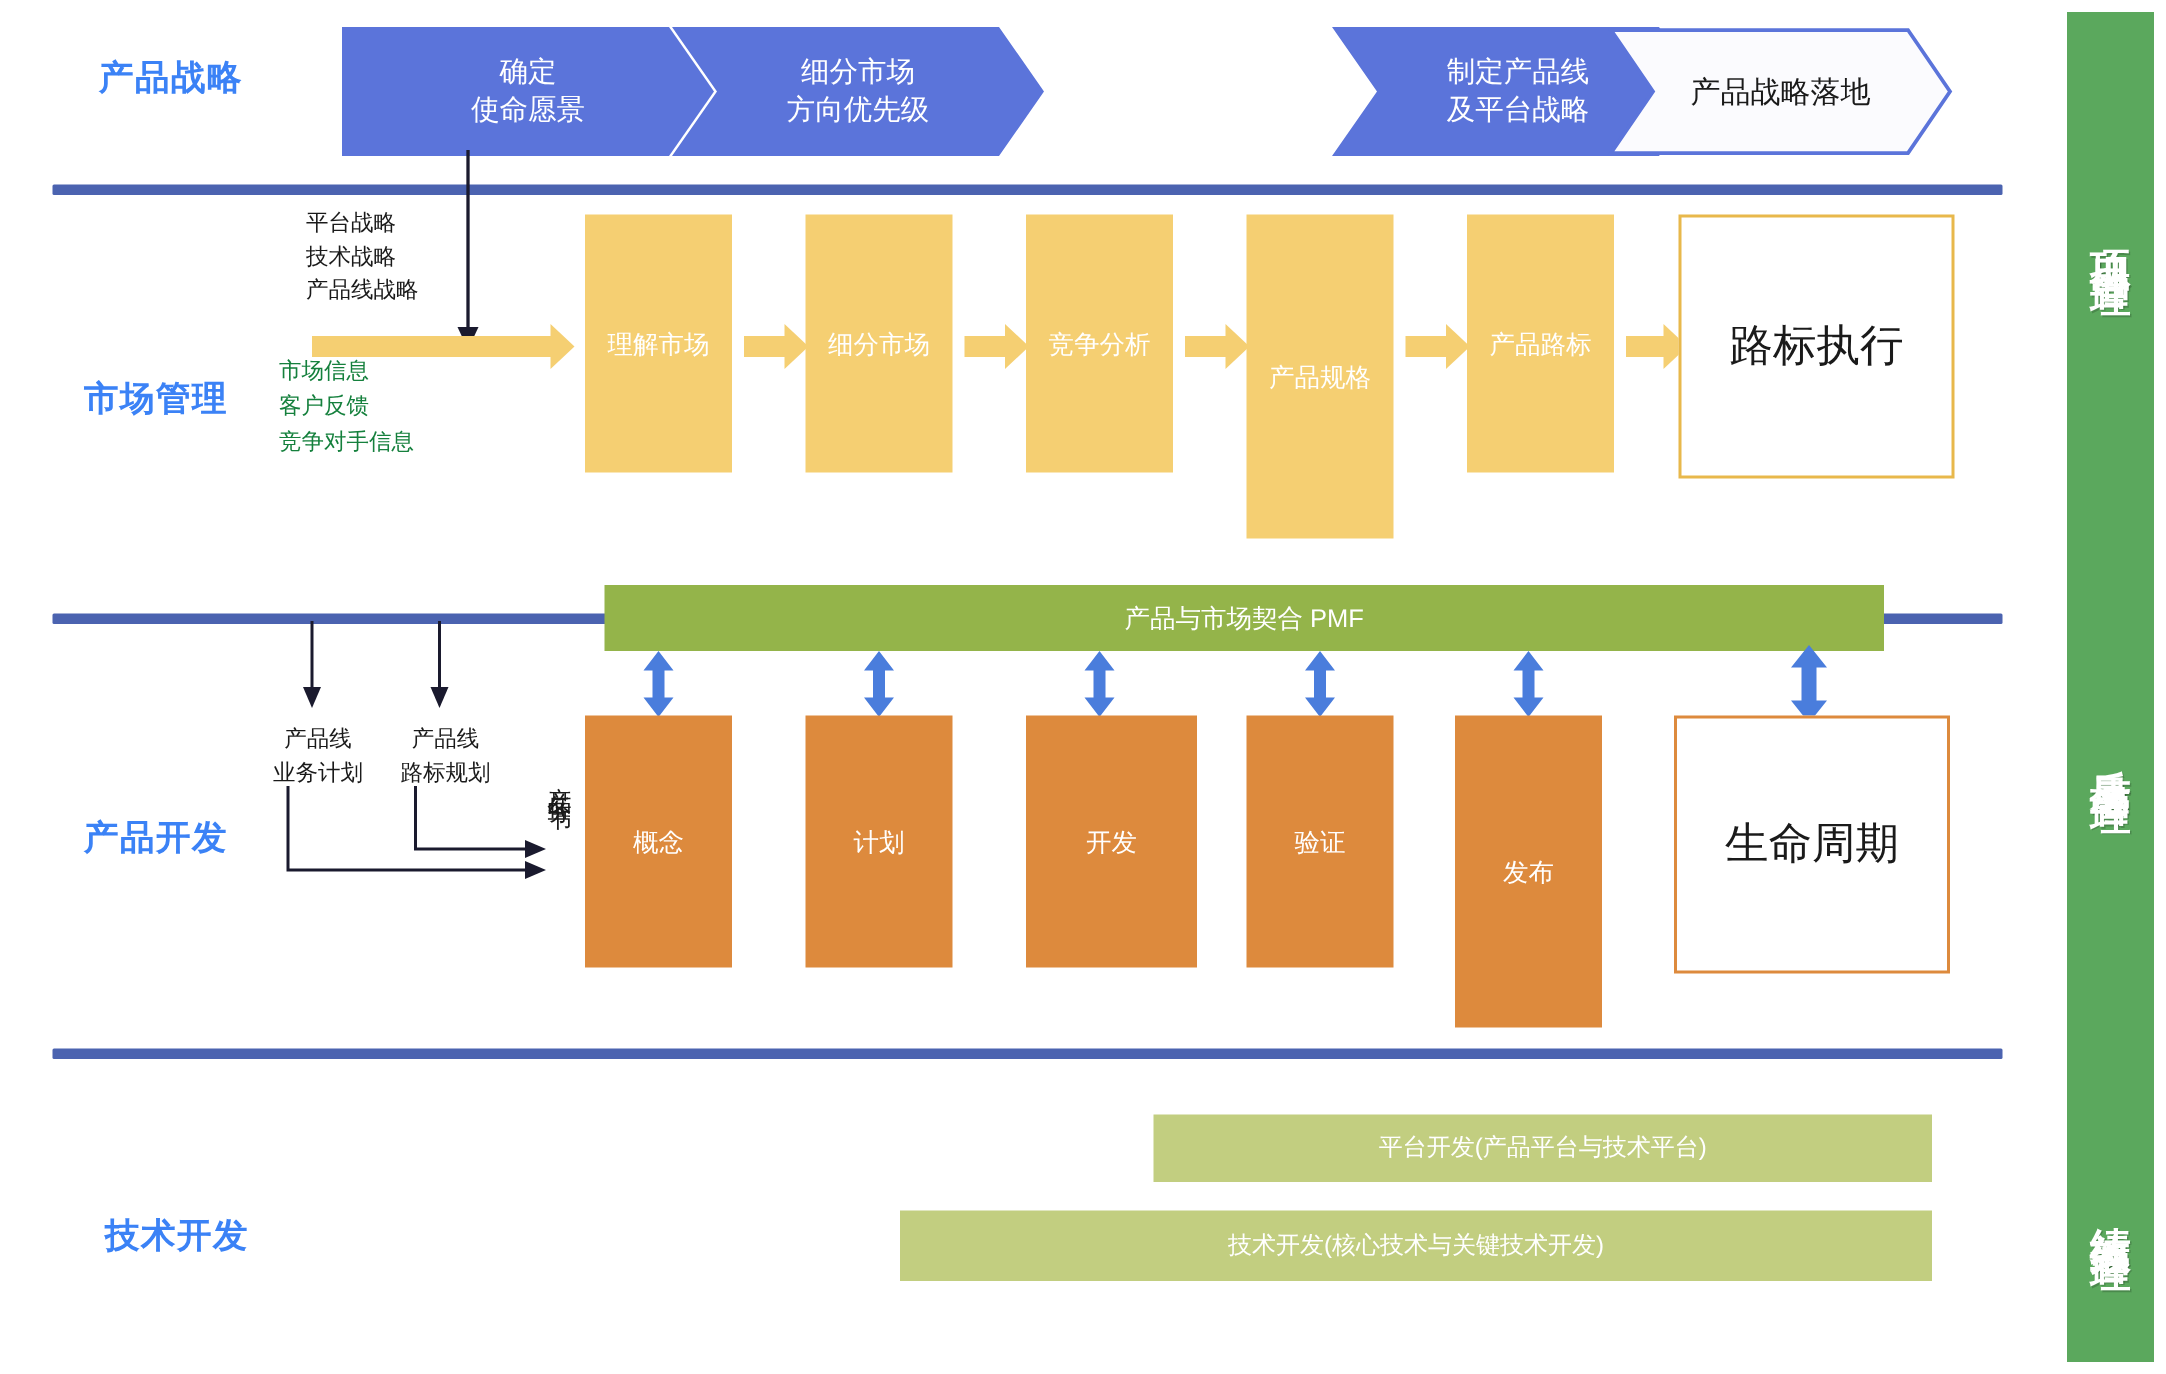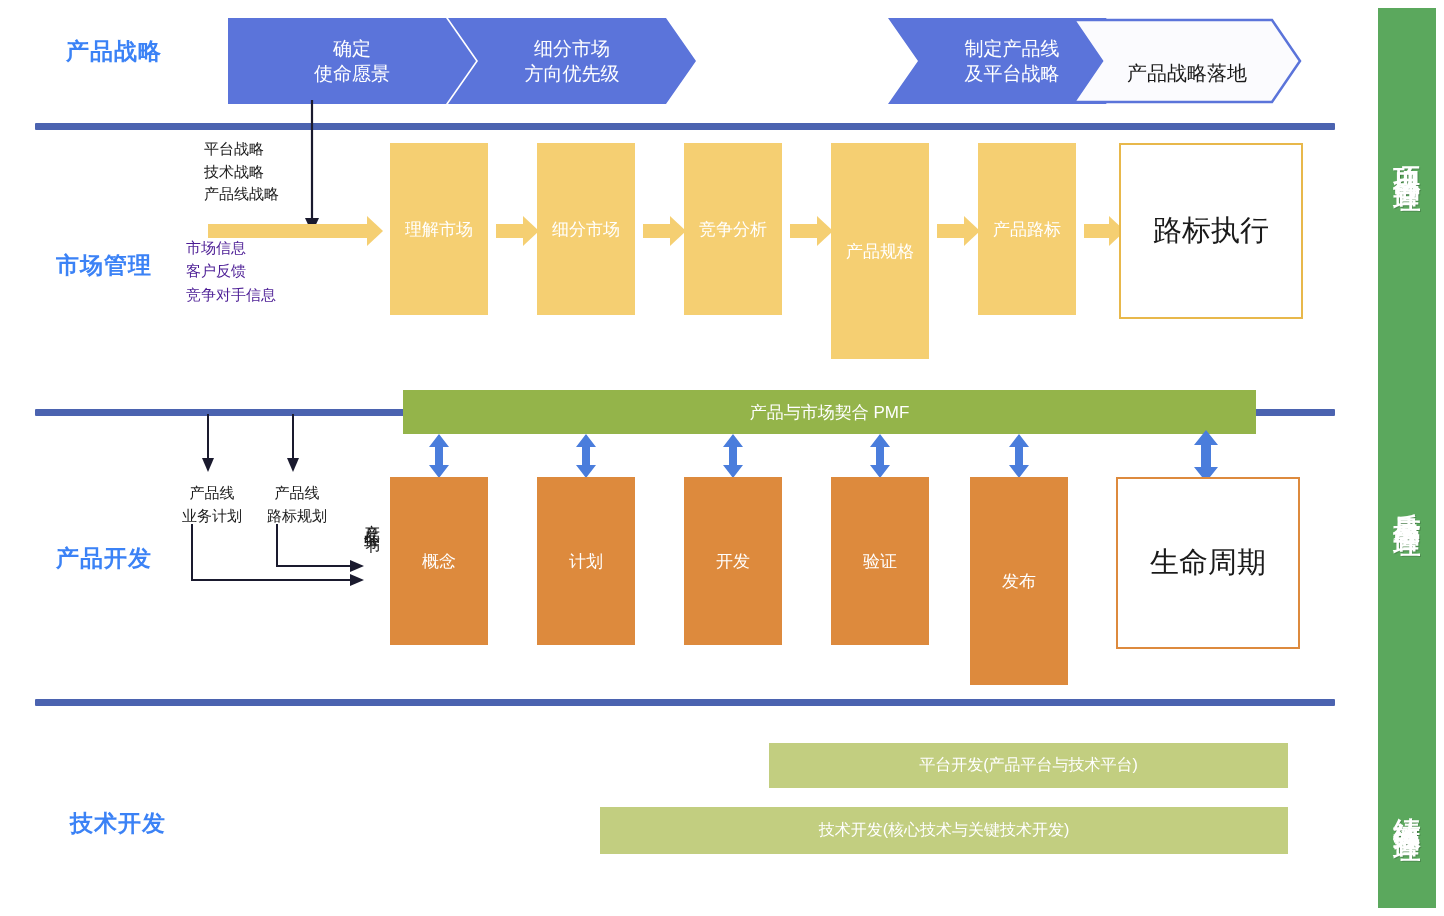--- a/index.html
+++ b/index.html
@@ -48,21 +48,21 @@
     color:#1a1a1a;font-size:29px;
   }
   .m-arrow{position:absolute;height:14px;background:#f5cf72;}
   .m-arrow:after{
     content:"";position:absolute;right:-15px;top:-8px;
     width:0;height:0;border-top:15px solid transparent;
     border-bottom:15px solid transparent;border-left:16px solid #f5cf72;
   }
 
   .note-dark{font-size:15px;color:#1a1a1a;line-height:1.5;white-space:nowrap;}
-  .note-yellow{font-size:15px;color:#4c1d95;line-height:1.55;white-space:nowrap;}
+  .note-yellow{font-size:15px;color:#15803d;line-height:1.55;white-space:nowrap;}
 
   
   .fitbar{
     position:absolute;background:#94b44a;
     display:flex;align-items:center;justify-content:center;
     color:#ffffff;font-size:17px;
   }
   .techbar{
     position:absolute;background:#c2ce80;
     display:flex;align-items:center;justify-content:center;
@@ -140,21 +140,21 @@
     <span class="chev-txt">
       <span>制定产品线</span><br>
       <span>及平台战略</span>
     </span>
   </div>
 
   <div class="abs" style="left:1072px;top:18px;width:230px;height:86px;">
     <svg class="abs" style="left:0;top:0;" width="230" height="86" viewBox="0 0 230 86">
       <polygon points="2,2 200,2 228,43 200,84 2,84 30,43" fill="#fbfbfe" stroke="#5b74da" stroke-width="2.5"></polygon>
     </svg>
-    <div class="abs" style="left:0;top:12px;width:230px;height:86px;display:flex;align-items:center;justify-content:center;font-size:20px;color:#1a1a1a;">产品战略落地</div>
+    <div class="abs" style="left:0;top:0;width:230px;height:86px;display:flex;align-items:center;justify-content:center;font-size:20px;color:#1a1a1a;">产品战略落地</div>
   </div>
 
   <svg class="abs" style="left:300px;top:100px;" width="30" height="140">
     <line x1="12" y1="0" x2="12" y2="118" stroke="#1a1a2e" stroke-width="2.2"></line>
     <polygon points="12,133 5,118 19,118" fill="#1a1a2e"></polygon>
   </svg>
 
   <div class="abs note-dark" style="left:204px;top:138px;">
     <div>平台战略</div>
     <div>技术战略</div>
@@ -247,21 +247,21 @@
   <svg class="abs dbl-arrow" style="left:1191px;top:430px;" height="52" width="30">
     <polygon points="15,0 27,15 20,15 20,37 27,37 15,52 3,37 10,37 10,15 3,15" fill="#4a7ddc"></polygon>
   </svg>
 
   <div class="dbox" style="left:390px;top:477px;width:98px;height:168px;">
     <span>概念</span>
   </div>
   <div class="dbox" style="left:537px;top:477px;width:98px;height:168px;">
     <span>计划</span>
   </div>
-  <div class="dbox" style="left:684px;top:477px;width:98px;height:168px;">
+  <div class="dbox" style="left:684px;top:477px;width:114px;height:168px;">
     <span>开发</span>
   </div>
   <div class="dbox" style="left:831px;top:477px;width:98px;height:168px;">
     <span>验证</span>
   </div>
   <div class="dbox" style="left:970px;top:477px;width:98px;height:208px;">
     <span>发布</span>
   </div>
   <div class="dbox-open" style="left:1116px;top:477px;width:180px;height:168px;">
     <span>生命周期</span>

